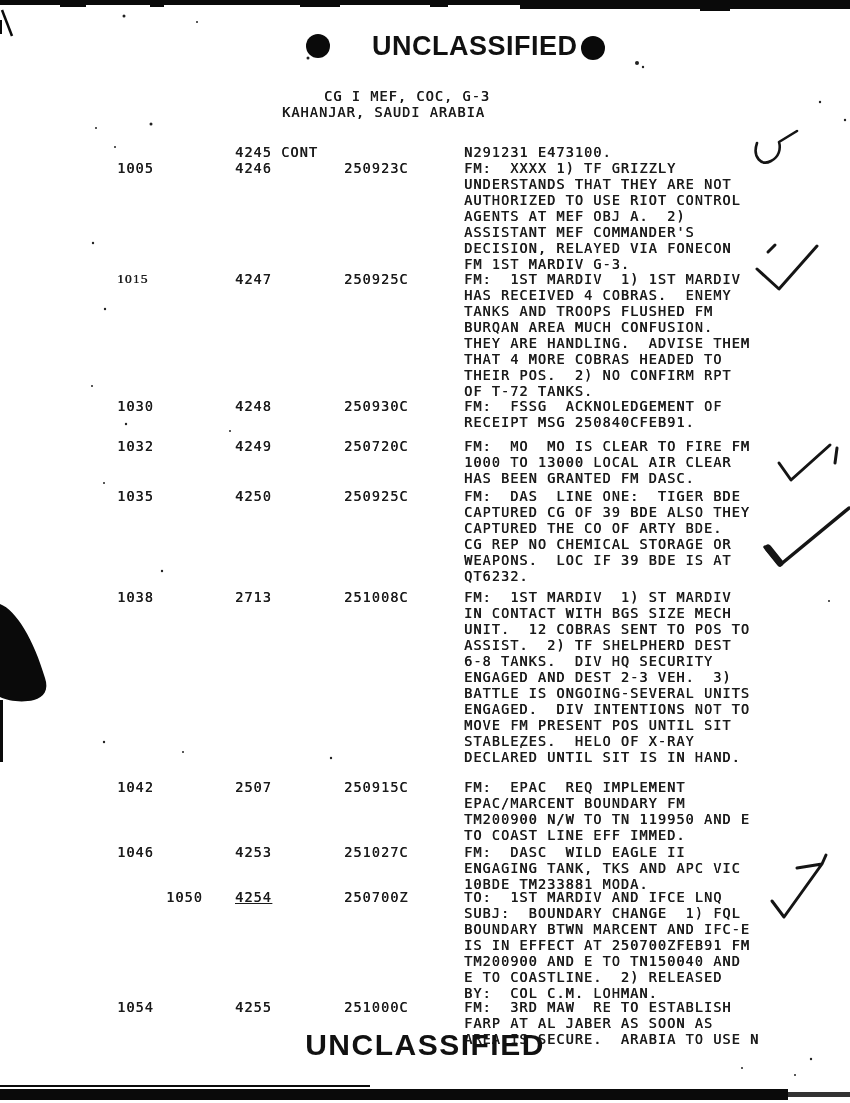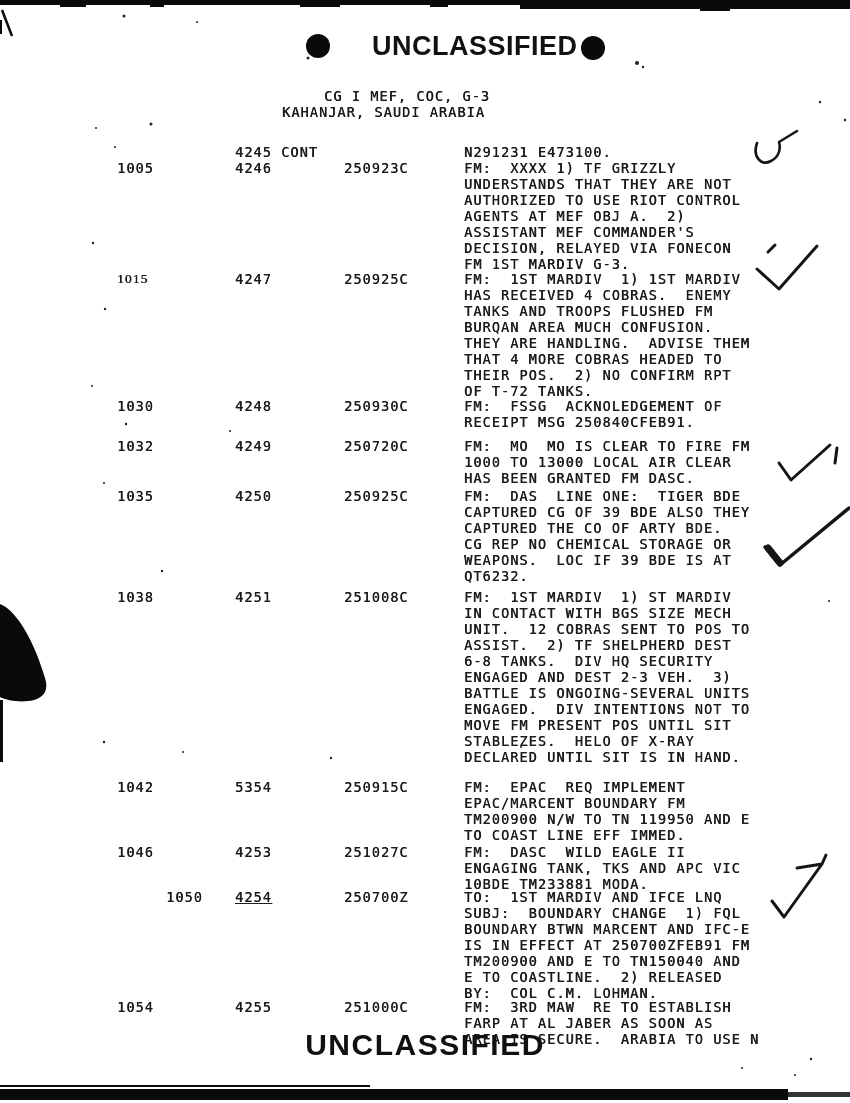--- a/index.html
+++ b/index.html
@@ -141,37 +141,37 @@
         <div class="mono cell" style="left: 344px;">250925C</div>
         <div class="mono cell" style="left: 464px;">FM:  DAS  LINE ONE:  TIGER BDE
 CAPTURED CG OF 39 BDE ALSO THEY
 CAPTURED THE CO OF ARTY BDE.
 CG REP NO CHEMICAL STORAGE OR
 WEAPONS.  LOC IF 39 BDE IS AT
 QT6232.</div>
       </div>
       <div class="log-row" style="top: 556px;">
         <div class="mono cell" style="left: 117px;">1038</div>
-        <div class="mono cell" style="left: 235px;">4251</div>
+        <div class="mono cell" style="left: 235px;">2713</div>
         <div class="mono cell" style="left: 344px;">251008C</div>
         <div class="mono cell" style="left: 464px;">FM:  1ST MARDIV  1) ST MARDIV
 IN CONTACT WITH BGS SIZE MECH
 UNIT.  12 COBRAS SENT TO POS TO
 ASSIST.  2) TF SHELPHERD DEST
 6-8 TANKS.  DIV HQ SECURITY
 ENGAGED AND DEST 2-3 VEH.  3)
 BATTLE IS ONGOING-SEVERAL UNITS
 ENGAGED.  DIV INTENTIONS NOT TO
 MOVE FM PRESENT POS UNTIL SIT
 STABLEZES.  HELO OF X-RAY
 DECLARED UNTIL SIT IS IN HAND.</div>
       </div>
       <div class="log-row" style="top: 746px;">
         <div class="mono cell" style="left: 117px;">1042</div>
-        <div class="mono cell" style="left: 235px;">5354</div>
+        <div class="mono cell" style="left: 235px;">2507</div>
         <div class="mono cell" style="left: 344px;">250915C</div>
         <div class="mono cell" style="left: 464px;">FM:  EPAC  REQ IMPLEMENT
 EPAC/MARCENT BOUNDARY FM
 TM200900 N/W TO TN 119950 AND E
 TO COAST LINE EFF IMMED.</div>
       </div>
       <div class="log-row" style="top: 811px;">
         <div class="mono cell" style="left: 117px;">1046</div>
         <div class="mono cell" style="left: 235px;">4253</div>
         <div class="mono cell" style="left: 344px;">251027C</div>

